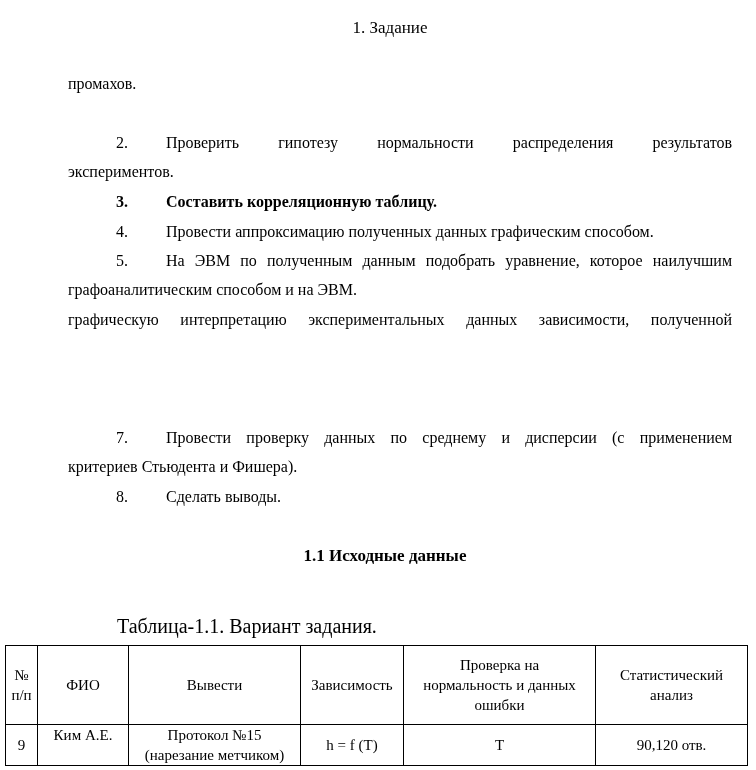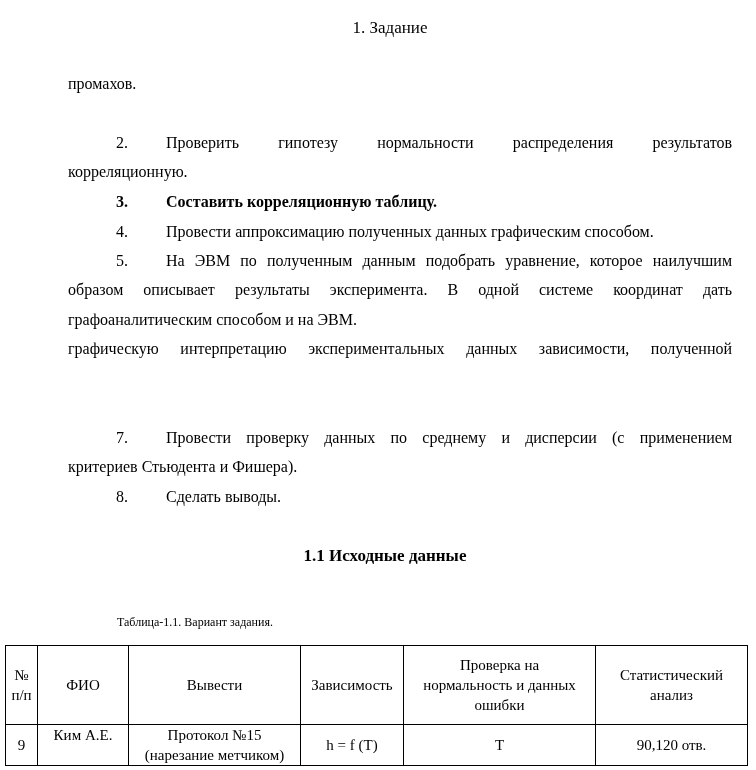--- a/index.html
+++ b/index.html
@@ -58,21 +58,21 @@
       width: 770px;
       top: 546px;
       text-align: center;
       font-size: 17px;
       font-weight: bold;
     }
     .caption {
       position: absolute;
       left: 117px;
       top: 615px;
-      font-size: 12px;
+      font-size: 20px;
     }
     table.variant {
       position: absolute;
       left: 5px;
       top: 645px;
       border-collapse: collapse;
       font-size: 15px;
     }
     table.variant td, table.variant th {
       border: 1.3px solid #000;
@@ -97,34 +97,33 @@
 <body>
 
 <div class="title">1. Задание</div>
 
 <div class="item" style="top:69px;">
   <span class="cont">промахов.</span>
 </div>
 
 <div class="item" style="top:128px;">
   <span class="first"><span class="num">2.</span><span>Проверить гипотезу нормальности распределения результатов</span></span>
-  <span class="cont">корреляционную.</span>
+  <span class="cont">экспериментов.</span>
 </div>
 
 <div class="item" style="top:187px;font-weight:bold;">
   <span class="first single"><span class="num">3.</span><span>Составить корреляционную таблицу.</span></span>
 </div>
 
 <div class="item" style="top:217px;">
   <span class="first single"><span class="num">4.</span><span>Провести аппроксимацию полученных данных графическим способом.</span></span>
 </div>
 
 <div class="item" style="top:246px;">
   <span class="first"><span class="num">5.</span><span>На ЭВМ по полученным данным подобрать уравнение, которое наилучшим</span></span>
-  <span class="cont justified-all">образом описывает результаты эксперимента. В одной системе координат дать</span>
   <span class="cont">графоаналитическим способом и на ЭВМ.</span>
   <span class="cont justified-all">графическую интерпретацию экспериментальных данных зависимости, полученной</span>
 </div>
 
 <div class="item" style="top:364px;">
 </div>
 
 <div class="item" style="top:423px;">
   <span class="first"><span class="num">7.</span><span>Провести проверку данных по среднему и дисперсии (с применением</span></span>
   <span class="cont">критериев Стьюдента и Фишера).</span>

